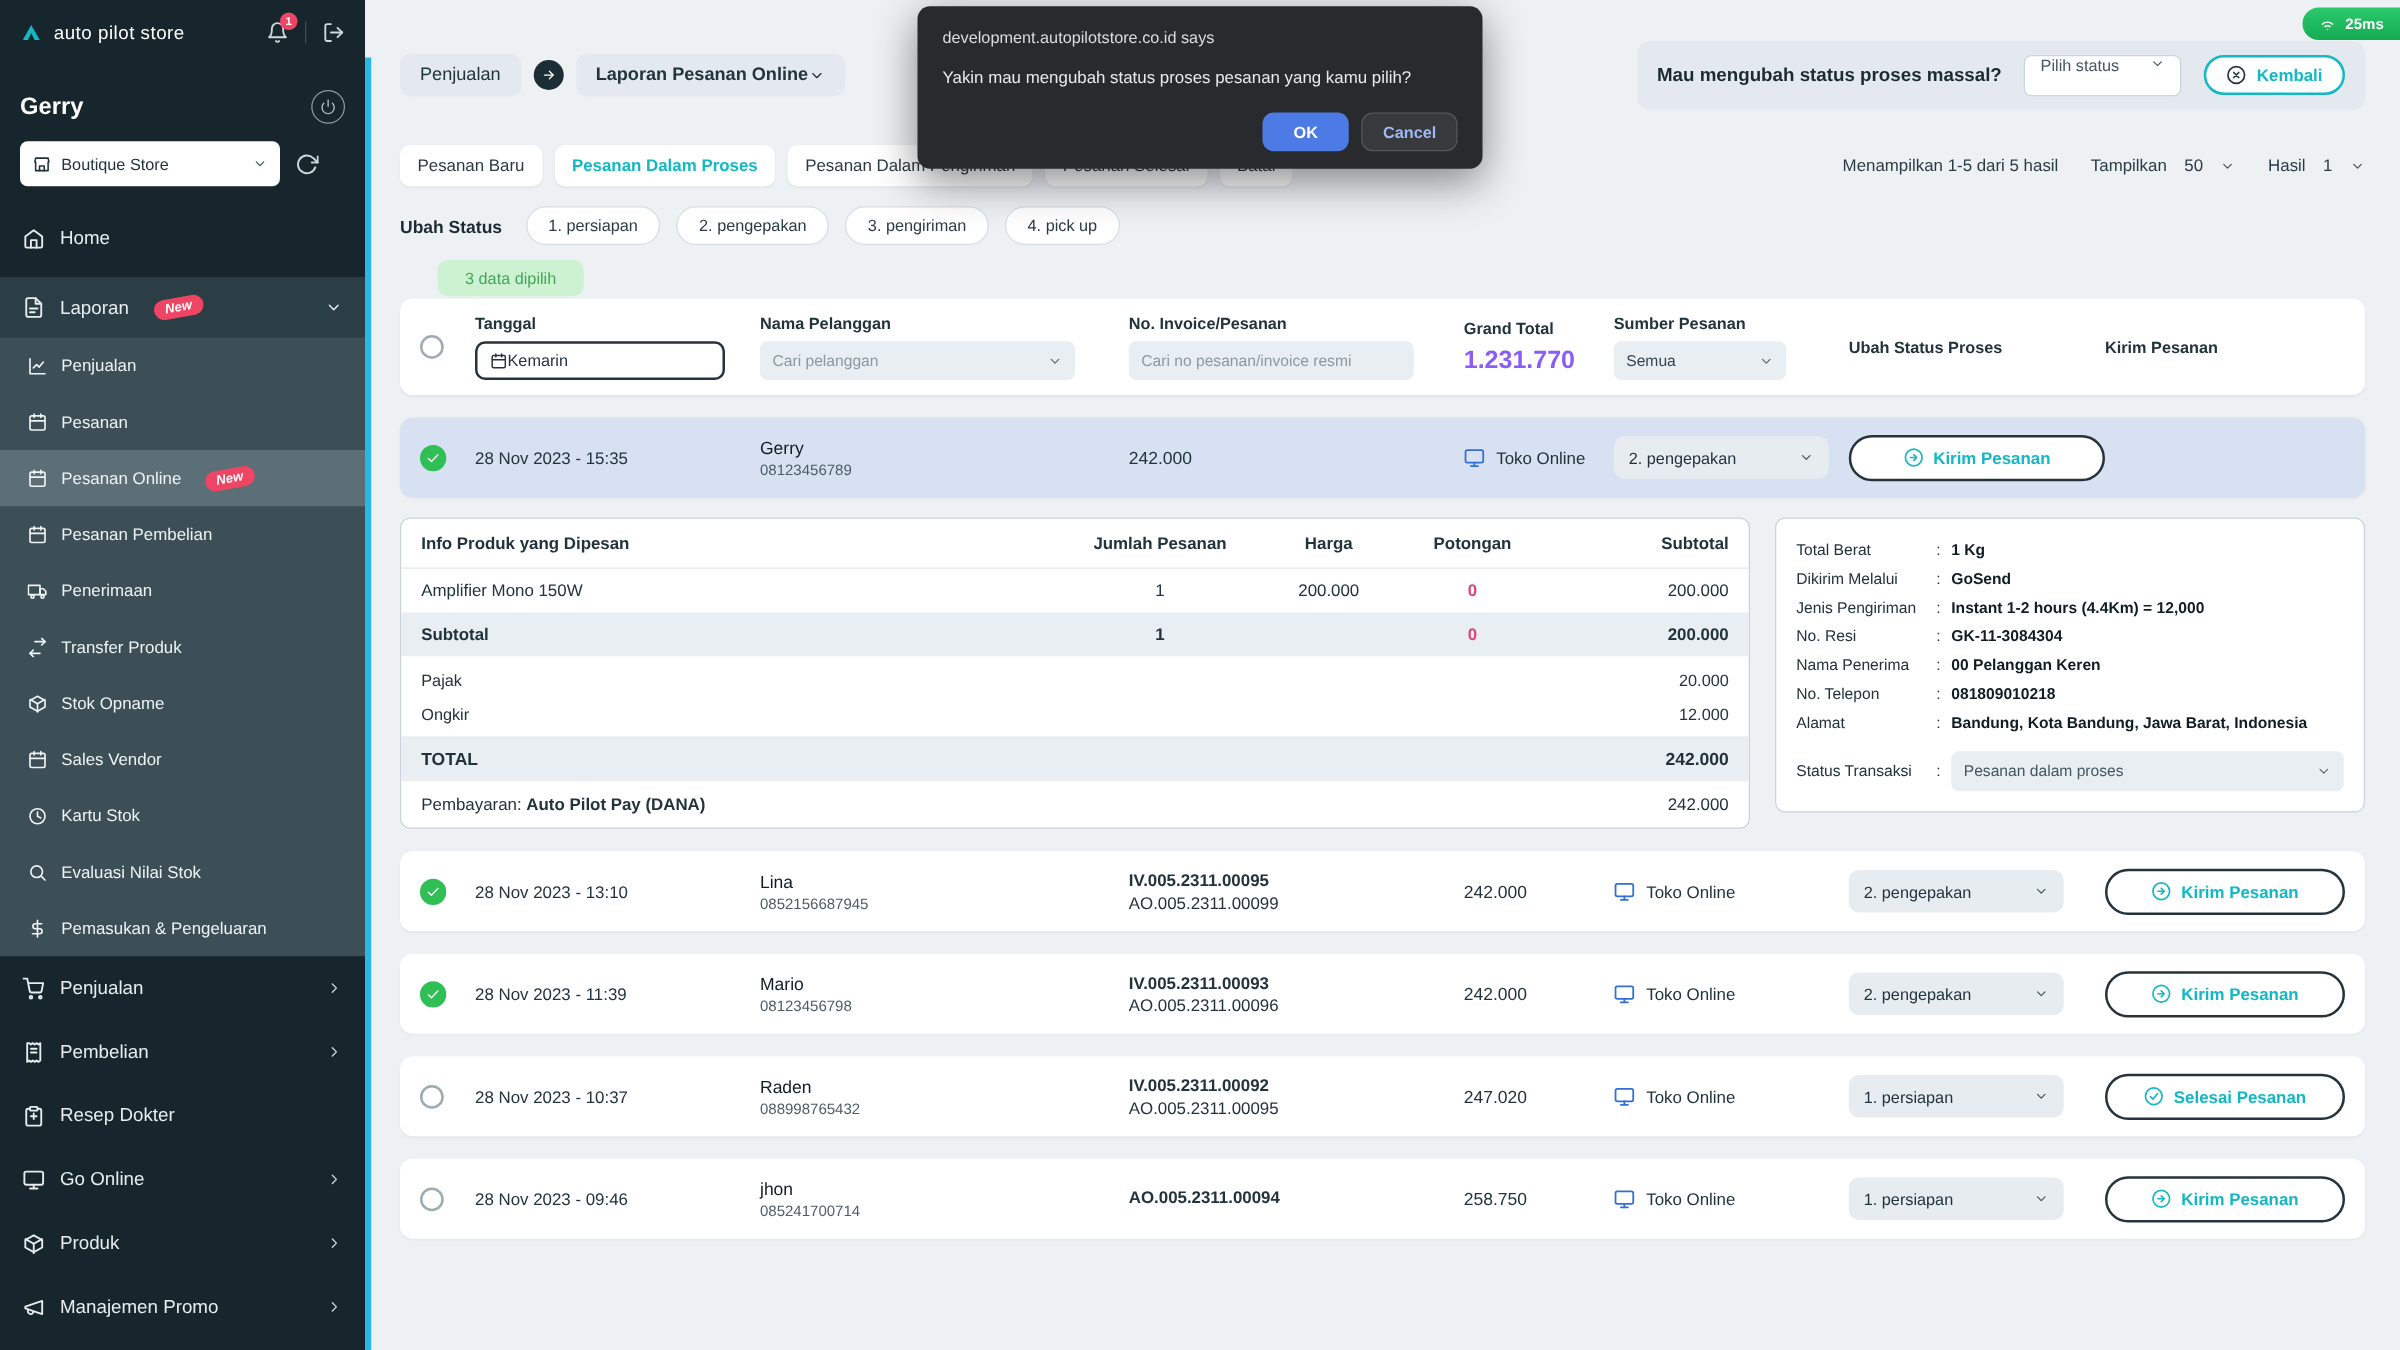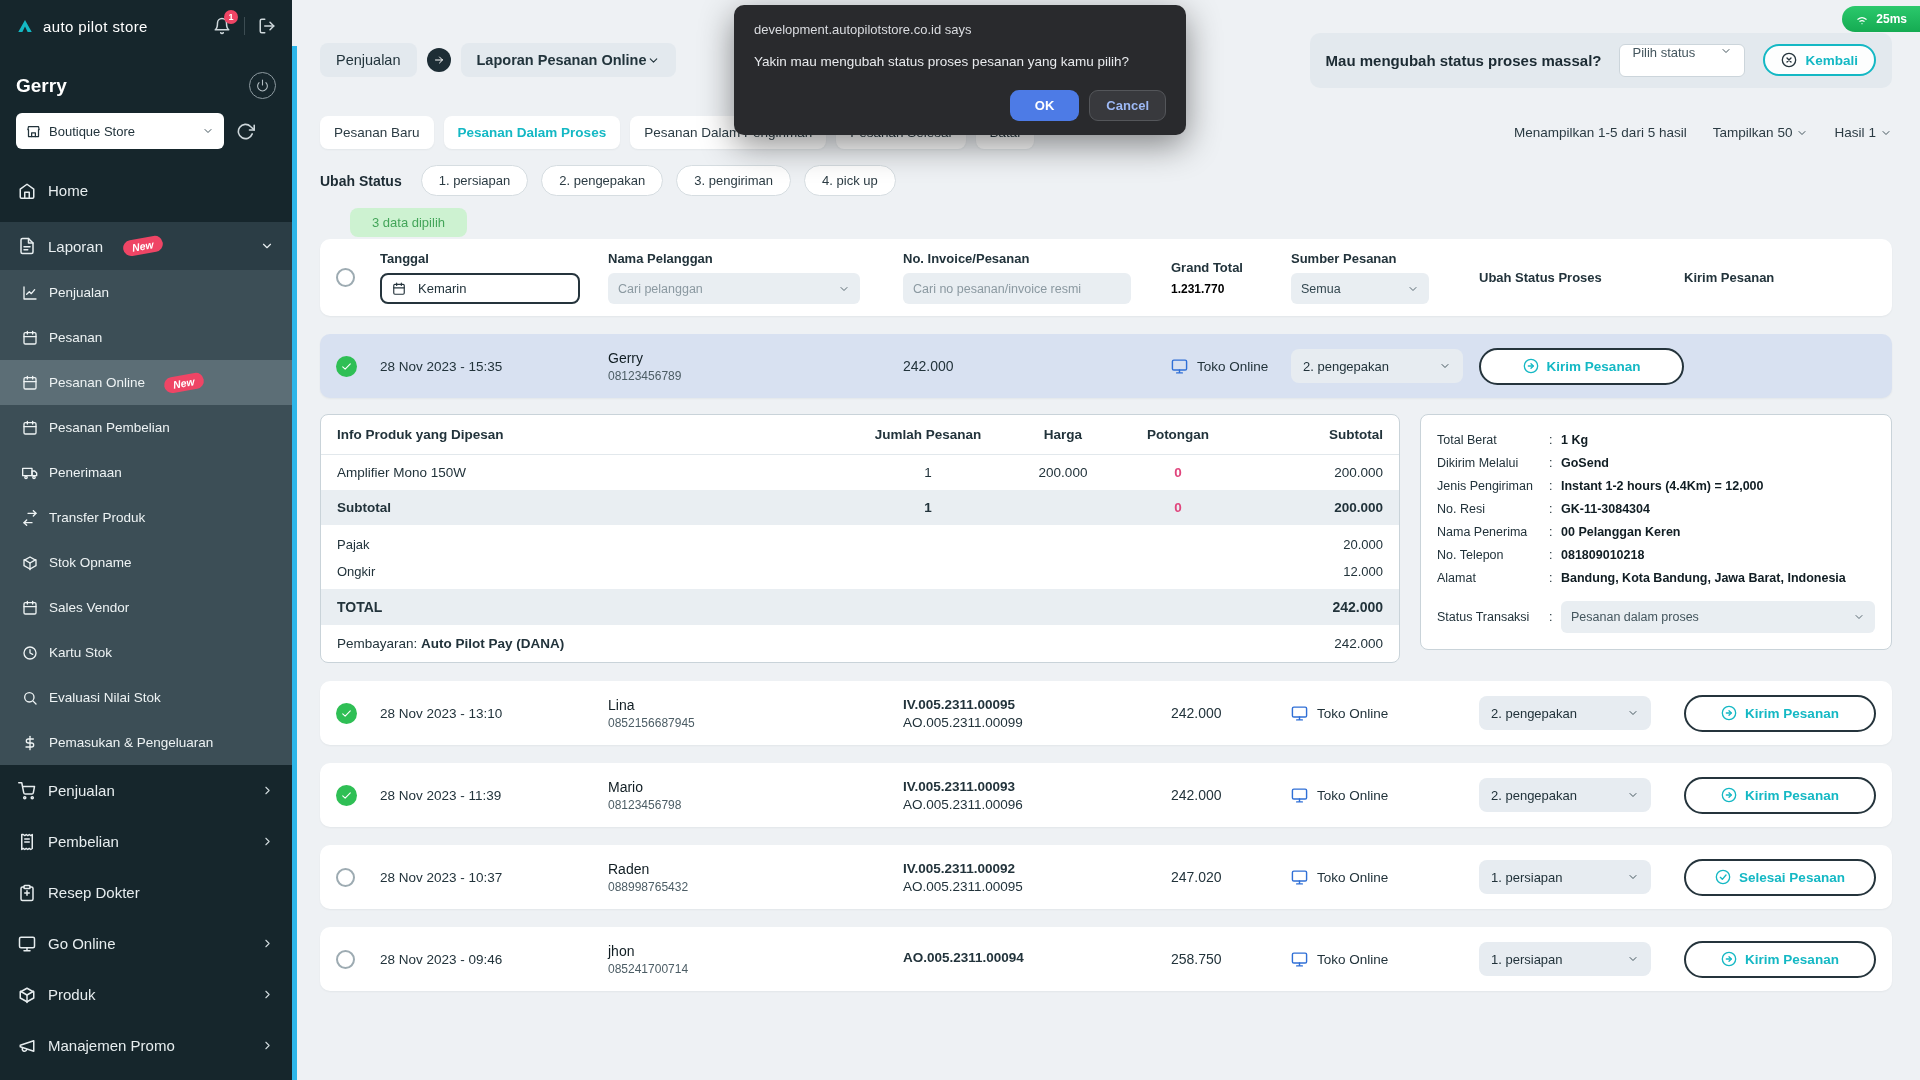--- a/index.html
+++ b/index.html
@@ -50,40 +50,40 @@
   .select-box { background:#fff; border:1px solid #ccd5db; border-radius:6px; height:33px; padding:0 12px; display:flex; align-items:flex-start; gap:14px; font-size:13px; color:#44565e; min-width:126px; }
   .select-box .chev { margin-left:auto; color:#44565e; }
   .btn-kembali { display:flex; align-items:center; gap:8px; border:2px solid #14b8c4; border-radius:999px; background:#fdfefe; padding:6px 16px; color:#14b8c4; font-weight:bold; font-size:13.5px; cursor:pointer; }
   .btn-kembali .xicon { color:#25343c; display:flex; }
 
   .tabs-row { margin-top:26px; display:flex; align-items:center; }
   .tabs { display:flex; gap:10px; }
   .tab { background:#fff; border-radius:8px; padding:9px 14px; font-size:13.5px; color:#2b3b43; cursor:pointer; box-shadow:0 1px 2px rgba(16,30,40,.05); }
   .tab.active { color:#14b8c4; font-weight:bold; }
   .results { margin-left:auto; display:flex; align-items:center; gap:26px; font-size:13.5px; color:#2b3b43; }
-  .mini-select { display:flex; align-items:center; gap:4px; cursor:pointer; }
+  .mini-select { display:flex; align-items:center; gap:14px; cursor:pointer; }
   .mini-select .chev { color:#44565e; }
 
   .status-row { margin-top:16px; display:flex; align-items:center; gap:13px; }
   .status-label { font-weight:bold; font-size:14px; color:#1c2b33; margin-right:6px; }
   .pillbtn { background:#fff; border:1px solid #d6dde1; border-radius:999px; padding:7px 17px; font-size:13px; color:#2b3b43; cursor:pointer; }
 
   .sel-note { margin:12px 0 2px 30px; display:inline-block; background:#cdf2d1; color:#43a559; font-size:13px; padding:7px 22px; border-radius:8px; }
 
   .cols { display:grid; grid-template-columns:44px 228px 295px 268px 120px 188px 205px 1fr; align-items:center; }
   .filter-card { background:#fff; border-radius:10px; padding:12px 16px; box-shadow:0 1px 2px rgba(16,30,40,.05); }
   .fhead { font-size:13px; font-weight:bold; color:#22333b; margin-bottom:7px; }
-  .date-input { border:2px solid #25343c; border-radius:8px; height:31px; width:200px; display:flex; align-items:center; gap:12px; padding:0 10px; color:#25343c; }
+  .date-input { border:2px solid #25343c; border-radius:8px; height:31px; width:200px; display:flex; align-items:center; gap:0; padding:0 10px; color:#25343c; }
   .date-input input { border:none; outline:none; font-size:13px; width:130px; font-family:inherit; color:#22333b; background:transparent; }
   .ghost-select { background:#e9eef2; border-radius:6px; height:31px; display:flex; align-items:center; padding:0 10px; font-size:12.5px; color:#8b99a1; cursor:pointer; }
   .ghost-select .chev { margin-left:auto; color:#5a6a72; }
   .ghost-select.dark { color:#334750; }
   .ghost-input { background:#e9eef2; border:none; outline:none; border-radius:6px; height:31px; padding:0 10px; font-size:12.5px; color:#44565e; width:228px; font-family:inherit; }
   .ghost-input::placeholder { color:#8b99a1; }
-  .gt-value { font-size:12px; font-weight:bold; color:#000000; margin-top:2px; }
+  .gt-value { font-size:20px; font-weight:bold; color:#8b5cf6; margin-top:2px; }
   .radio { width:19px; height:19px; border-radius:50%; border:2px solid #9dabb2; background:#fff; cursor:pointer; }
   .check { width:21px; height:21px; border-radius:50%; background:#2fbf55; color:#fff; display:flex; align-items:center; justify-content:center; cursor:pointer; }
 
   .order-row { background:#fff; border-radius:10px; height:64px; margin-top:18px; padding:0 16px; box-shadow:0 1px 2px rgba(16,30,40,.05); }
   .order-row.selected-bg { background:#d8e1f1; }
   .dt { font-size:13.5px; }
   .cust-name { font-size:14px; font-weight:500; color:#101d23; }
   .cust-phone { font-size:12px; color:#4c5d65; margin-top:3px; }
   .inv1 { font-size:13.5px; font-weight:bold; }
   .inv2 { font-size:13.5px; margin-top:3px; }

